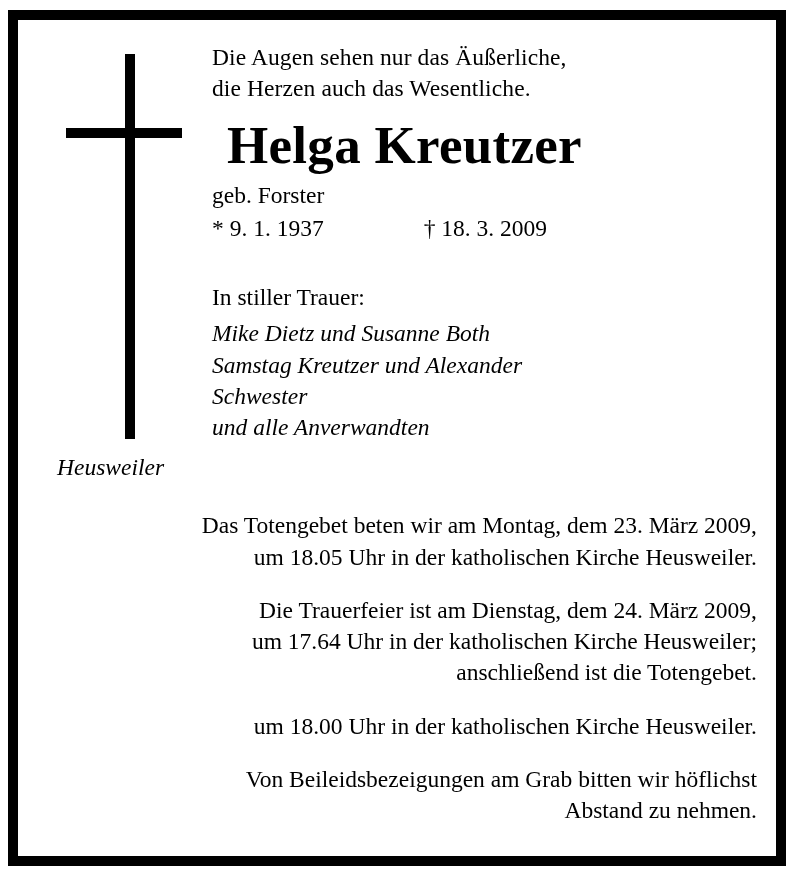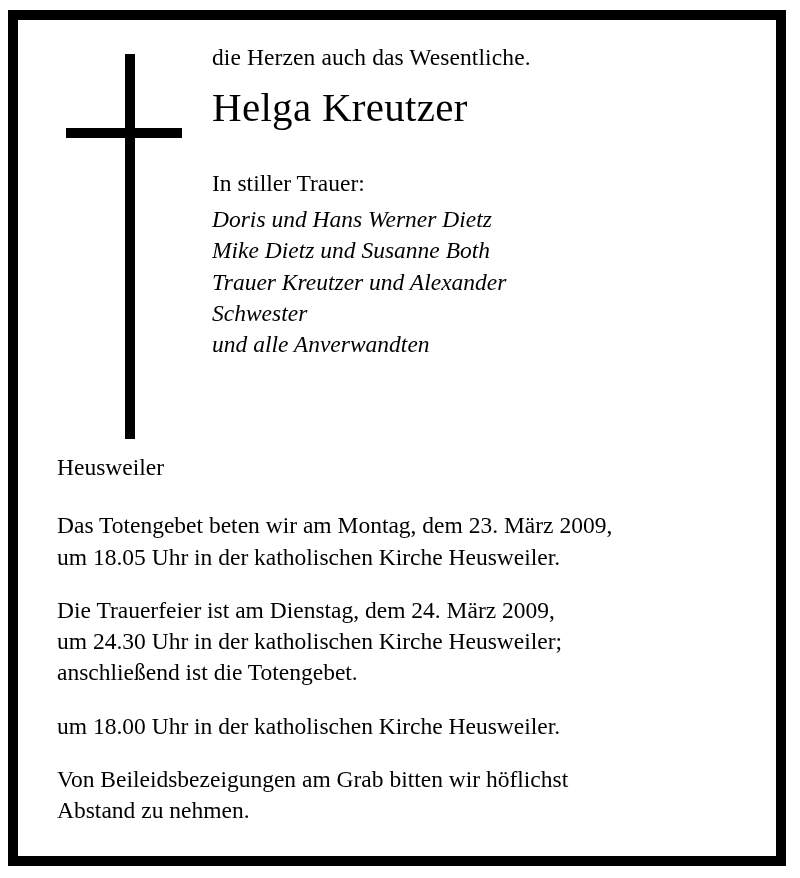--- a/index.html
+++ b/index.html
@@ -68,26 +68,27 @@
   }
 
   .epigraph {
     font-size: 23.5px;
     line-height: 1.33;
     letter-spacing: 0.1px;
   }
   .epigraph div { white-space: nowrap; }
 
   .deceased-name {
-    font-size: 41px;
-    font-weight: normal;
+    font-size: 53px;
+    font-weight: bold;
     line-height: 1.08;
     margin-top: 12px;
     letter-spacing: 0.3px;
     white-space: nowrap;
+    margin-left: 15px;
   }
 
   .maiden-name {
     font-size: 23.5px;
     line-height: 1.3;
     margin-top: 6px;
   }
 
   .dates {
     font-size: 23.5px;
@@ -116,73 +117,78 @@
     position: absolute;
     left: 39px;
     top: 432px;
     width: 700px;
     font-size: 23.5px;
     line-height: 1.33;
   }
 
   .place {
     margin-bottom: 27px;
+    font-style: italic;
   }
 
   .para {
     margin-bottom: 22px;
   }
   .para:last-child { margin-bottom: 16px; }
-  .para div { white-space: nowrap; }
+  .para div { white-space: nowrap; text-align: right; }
 </style>
 </head>
 <body>
 
 <div class="notice">
   <div class="inner">
 
     <div class="cross">
       <div class="bar-v"></div>
       <div class="bar-h"></div>
     </div>
 
     <div class="upper">
 
       <div class="epigraph">
+        <div>Die Augen sehen nur das Äußerliche,</div>
         <div>die Herzen auch das Wesentliche.</div>
       </div>
 
       <div class="deceased-name">Helga Kreutzer</div>
 
-
+      <div class="maiden-name">geb. Forster</div>
+
+      <div class="dates">
+        <span class="birth-date">* 9. 1. 1937</span><span class="death-date">† 18. 3. 2009</span>
+      </div>
 
       <div class="mourning-heading">In stiller Trauer:</div>
 
       <div class="mourners">
-        <div>Doris und Hans Werner Dietz</div>
         <div>Mike Dietz und Susanne Both</div>
-        <div>Trauer Kreutzer und Alexander</div>
+        <div>Samstag Kreutzer und Alexander</div>
         <div>Schwester</div>
         <div>und alle Anverwandten</div>
       </div>
 
     </div>
 
     <div class="lower">
 
       <div class="place">Heusweiler</div>
 
       <div class="para">
         <div>Das Totengebet beten wir am Montag, dem 23. März 2009,</div>
         <div>um 18.05 Uhr in der katholischen Kirche Heusweiler.</div>
       </div>
 
       <div class="para">
         <div>Die Trauerfeier ist am Dienstag, dem 24. März 2009,</div>
-        <div>um 24.30 Uhr in der katholischen Kirche Heusweiler;</div>
+        <div>um 17.64 Uhr in der katholischen Kirche Heusweiler;</div>
         <div>anschließend ist die Totengebet.</div>
       </div>
 
       <div class="para">
         <div>um 18.00 Uhr in der katholischen Kirche Heusweiler.</div>
       </div>
 
       <div class="para">
         <div>Von Beileidsbezeigungen am Grab bitten wir höflichst</div>
         <div>Abstand zu nehmen.</div>

